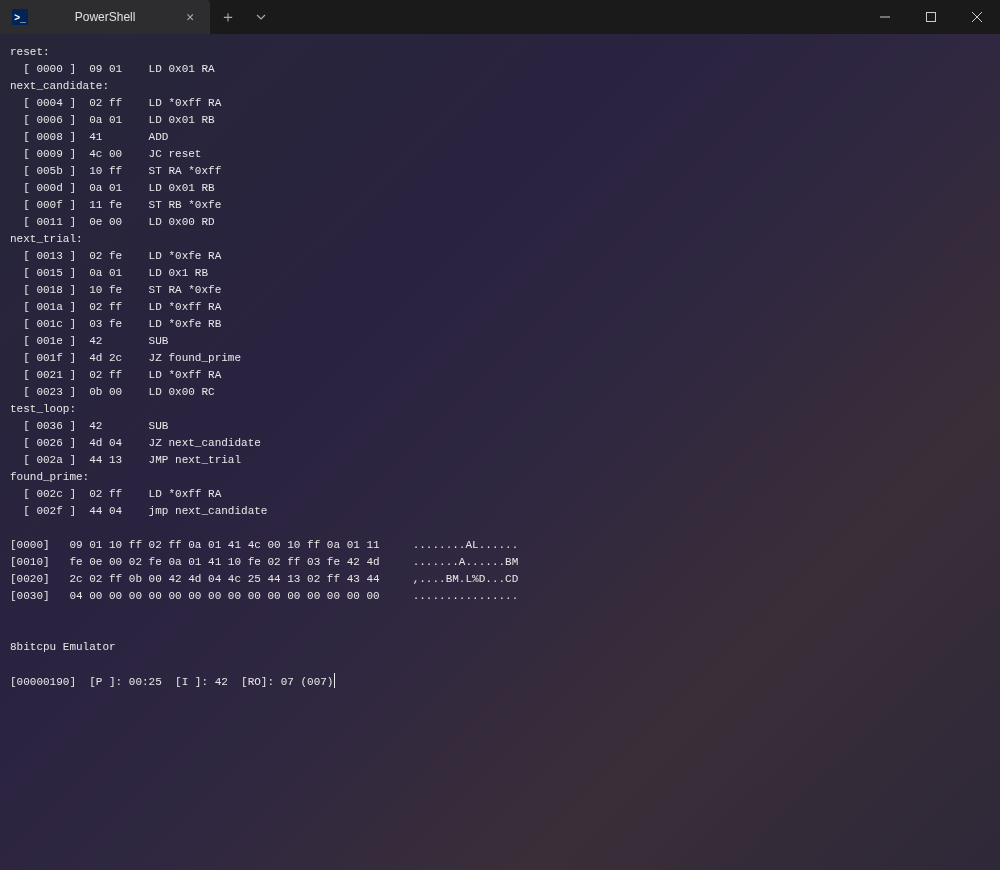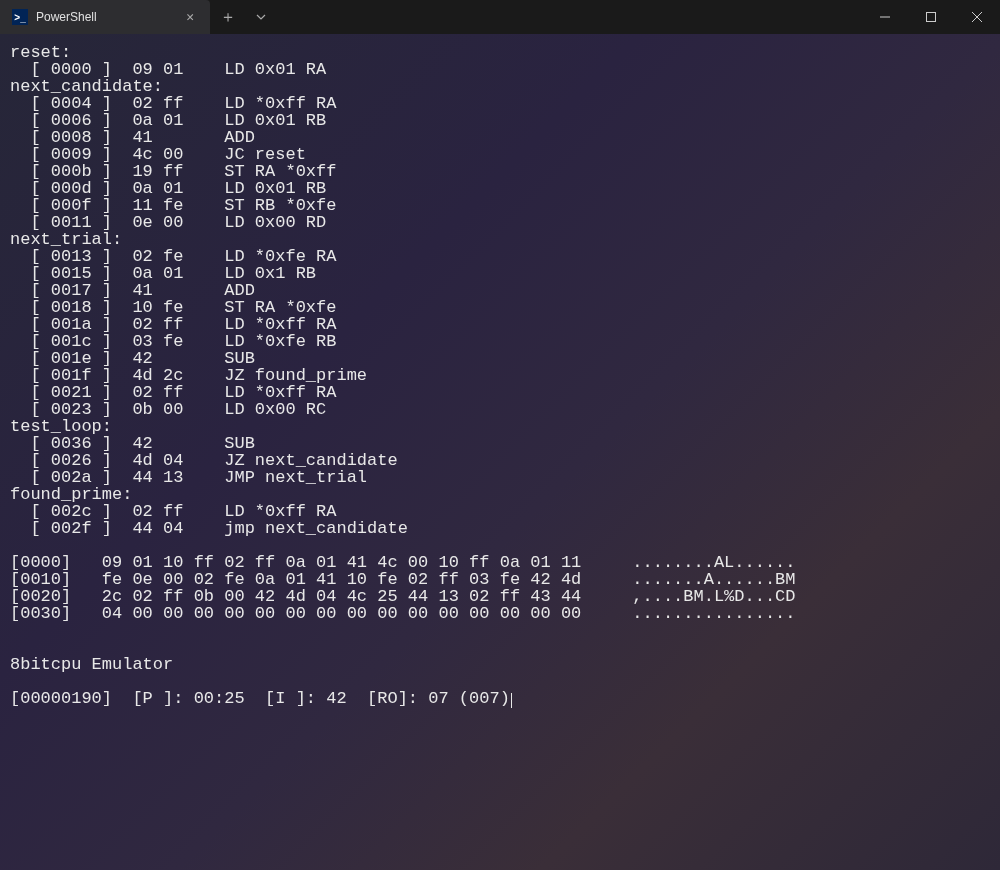--- a/index.html
+++ b/index.html
@@ -36,20 +36,21 @@
     color: #fff;
     font-size: 10px;
     font-weight: bold;
     font-family: sans-serif;
   }
   .tab-title {
     color: #e0e0e0;
     font-size: 12px;
     font-family: 'Segoe UI', sans-serif;
     flex: 1;
+    text-align: center;
   }
   .tab-close {
     color: #aaa;
     font-size: 13px;
     cursor: pointer;
     padding: 2px 4px;
   }
   .new-tab {
     display: flex;
     align-items: center;
@@ -74,21 +75,21 @@
     width: 46px;
     display: flex;
     align-items: center;
     justify-content: center;
     color: #ccc;
     cursor: pointer;
   }
   .win-btn svg { stroke: #ccc; }
   .terminal {
     padding: 10px 10px 0 10px;
-    font-size: 17px;
+    font-size: 11px;
     line-height: 17px;
     color: #e8e8e8;
     background: linear-gradient(135deg, #262638 0%, #2a2340 35%, #302840 55%, #3a2e38 75%, #2e2838 100%);
     height: calc(100% - 34px);
     overflow: hidden;
   }
   .line { white-space: pre; }
   .cursor {
     display: inline-block;
     width: 1px;
@@ -135,28 +136,27 @@
 </div>
 
 <div class="terminal" id="terminal">
     <div class="line">reset:</div>
     <div class="line">  [ 0000 ]  09 01    LD 0x01 RA</div>
     <div class="line">next_candidate:</div>
     <div class="line">  [ 0004 ]  02 ff    LD *0xff RA</div>
     <div class="line">  [ 0006 ]  0a 01    LD 0x01 RB</div>
     <div class="line">  [ 0008 ]  41       ADD</div>
     <div class="line">  [ 0009 ]  4c 00    JC reset</div>
-    <div class="line">  [ 000b ]  19 ff    ST RA *0xff</div>
+    <div class="line">  [ 005b ]  10 ff    ST RA *0xff</div>
     <div class="line">  [ 000d ]  0a 01    LD 0x01 RB</div>
     <div class="line">  [ 000f ]  11 fe    ST RB *0xfe</div>
     <div class="line">  [ 0011 ]  0e 00    LD 0x00 RD</div>
     <div class="line">next_trial:</div>
     <div class="line">  [ 0013 ]  02 fe    LD *0xfe RA</div>
     <div class="line">  [ 0015 ]  0a 01    LD 0x1 RB</div>
-    <div class="line">  [ 0017 ]  41       ADD</div>
     <div class="line">  [ 0018 ]  10 fe    ST RA *0xfe</div>
     <div class="line">  [ 001a ]  02 ff    LD *0xff RA</div>
     <div class="line">  [ 001c ]  03 fe    LD *0xfe RB</div>
     <div class="line">  [ 001e ]  42       SUB</div>
     <div class="line">  [ 001f ]  4d 2c    JZ found_prime</div>
     <div class="line">  [ 0021 ]  02 ff    LD *0xff RA</div>
     <div class="line">  [ 0023 ]  0b 00    LD 0x00 RC</div>
     <div class="line">test_loop:</div>
     <div class="line">  [ 0036 ]  42       SUB</div>
     <div class="line">  [ 0026 ]  4d 04    JZ next_candidate</div>

